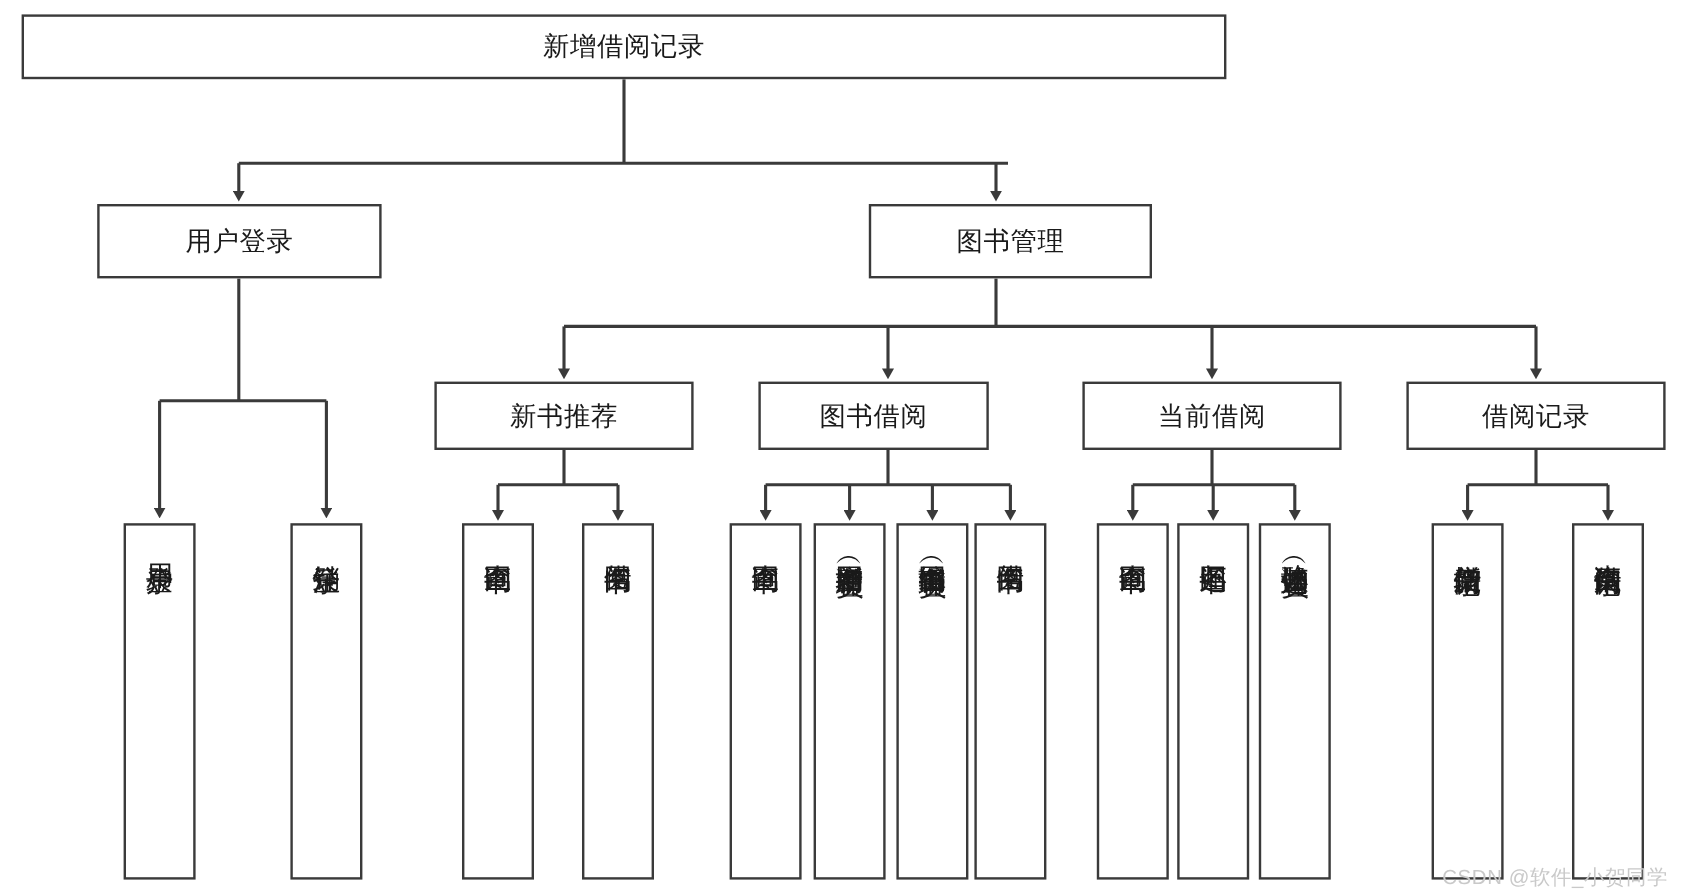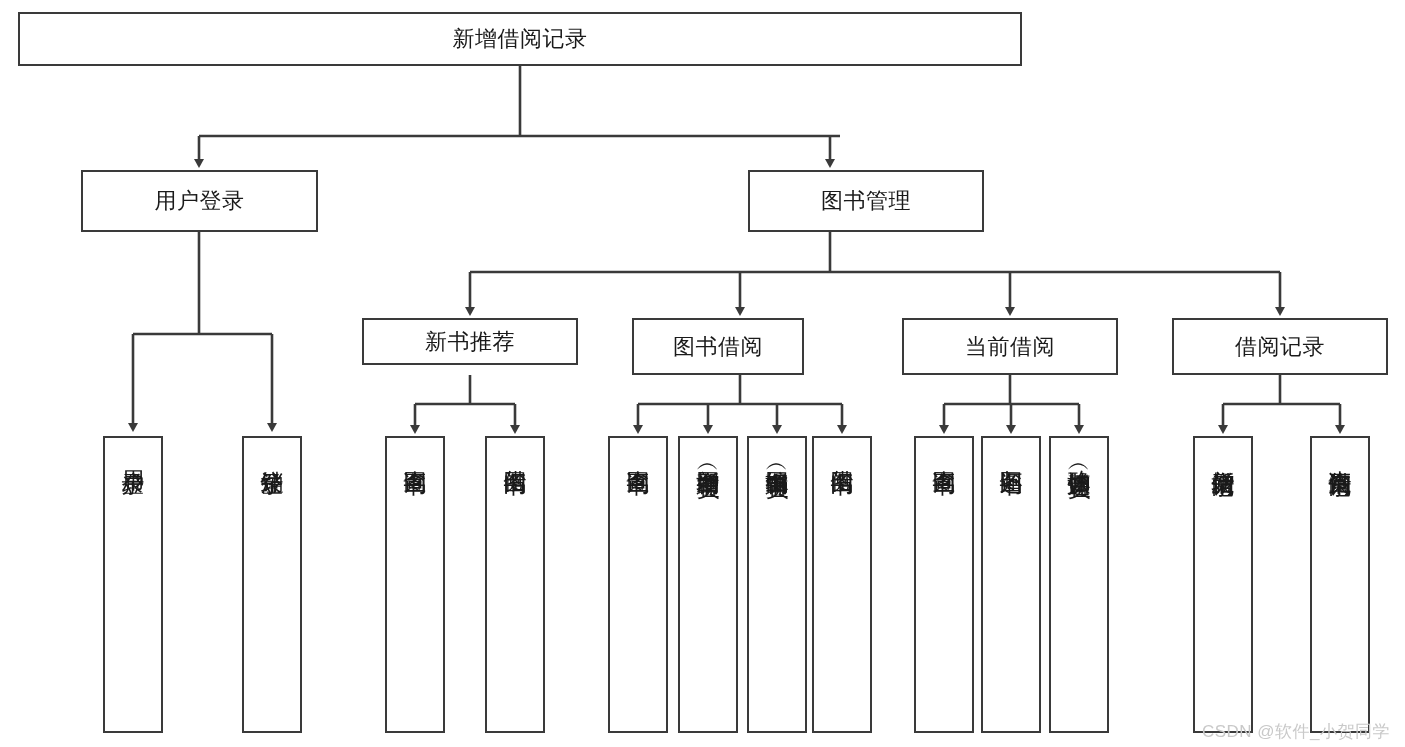--- a/index.html
+++ b/index.html
@@ -121,28 +121,28 @@
     </g>
   </svg>
 
   <div class="node horiz" style="left:18px; top:12px; width:1004px; height:54px;">
     <span class="lbl">新增借阅记录</span>
   </div>
 
   <div class="node horiz" style="left:81px; top:170px; width:237px; height:62px;">
     <span class="lbl">用户登录</span>
   </div>
-  <div class="node horiz" style="left:748px; top:170px; width:236px; height:62px;">
+  <div class="node horiz" style="left:724px; top:170px; width:236px; height:62px;">
     <span class="lbl">图书管理</span>
   </div>
 
-  <div class="node horiz" style="left:362px; top:318px; width:216px; height:47px;">
+  <div class="node horiz" style="left:362px; top:318px; width:216px; height:57px;">
     <span class="lbl">新书推荐</span>
   </div>
-  <div class="node horiz" style="left:632px; top:318px; width:172px; height:57px;">
+  <div class="node horiz" style="left:632px; top:318px; width:192px; height:57px;">
     <span class="lbl">图书借阅</span>
   </div>
   <div class="node horiz" style="left:1172px; top:318px; width:216px; height:57px;">
     <span class="lbl">借阅记录</span>
   </div>
   <div class="node horiz" style="left:902px; top:318px; width:216px; height:57px;">
     <span class="lbl">当前借阅</span>
   </div>
 
   <div class="node vert" style="left:103px; top:436px; width:60px; height:297px;">

